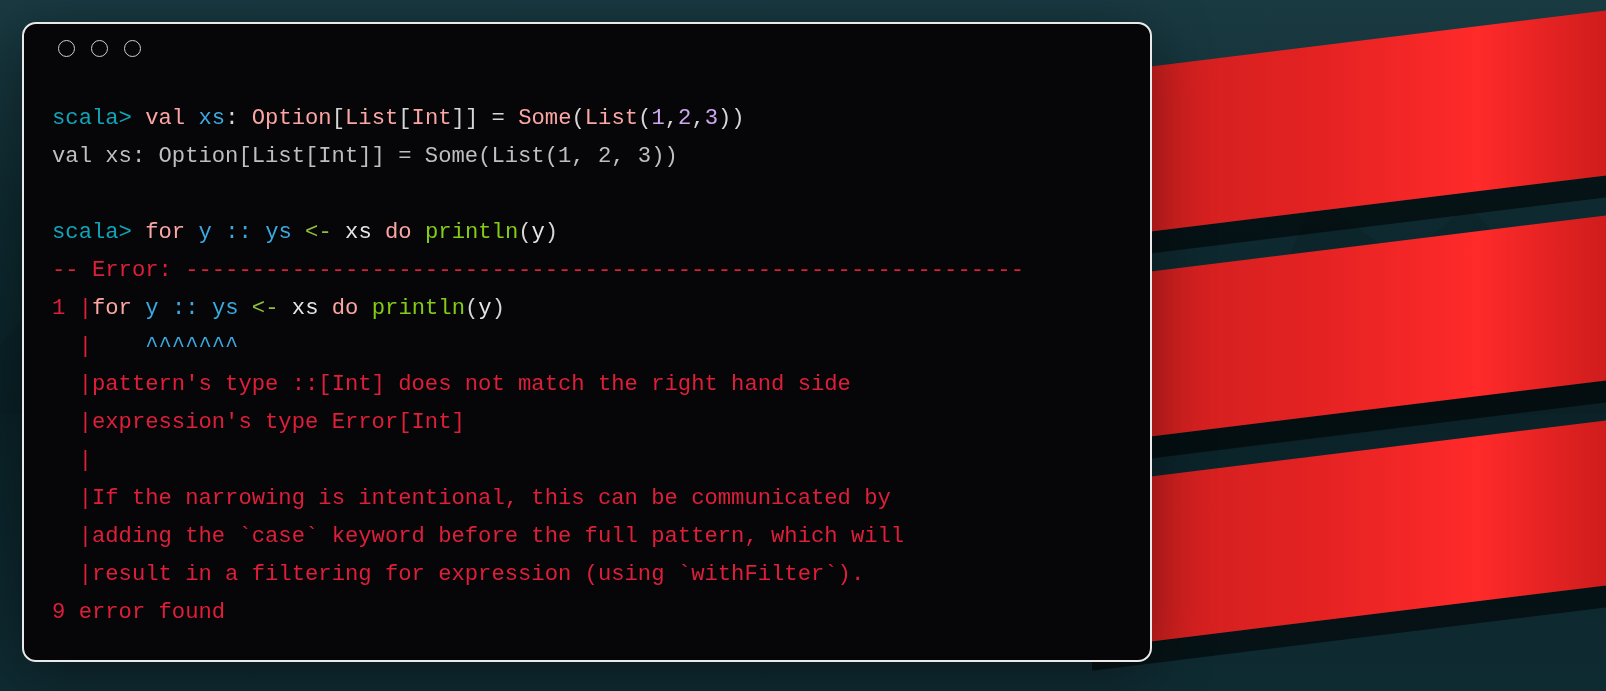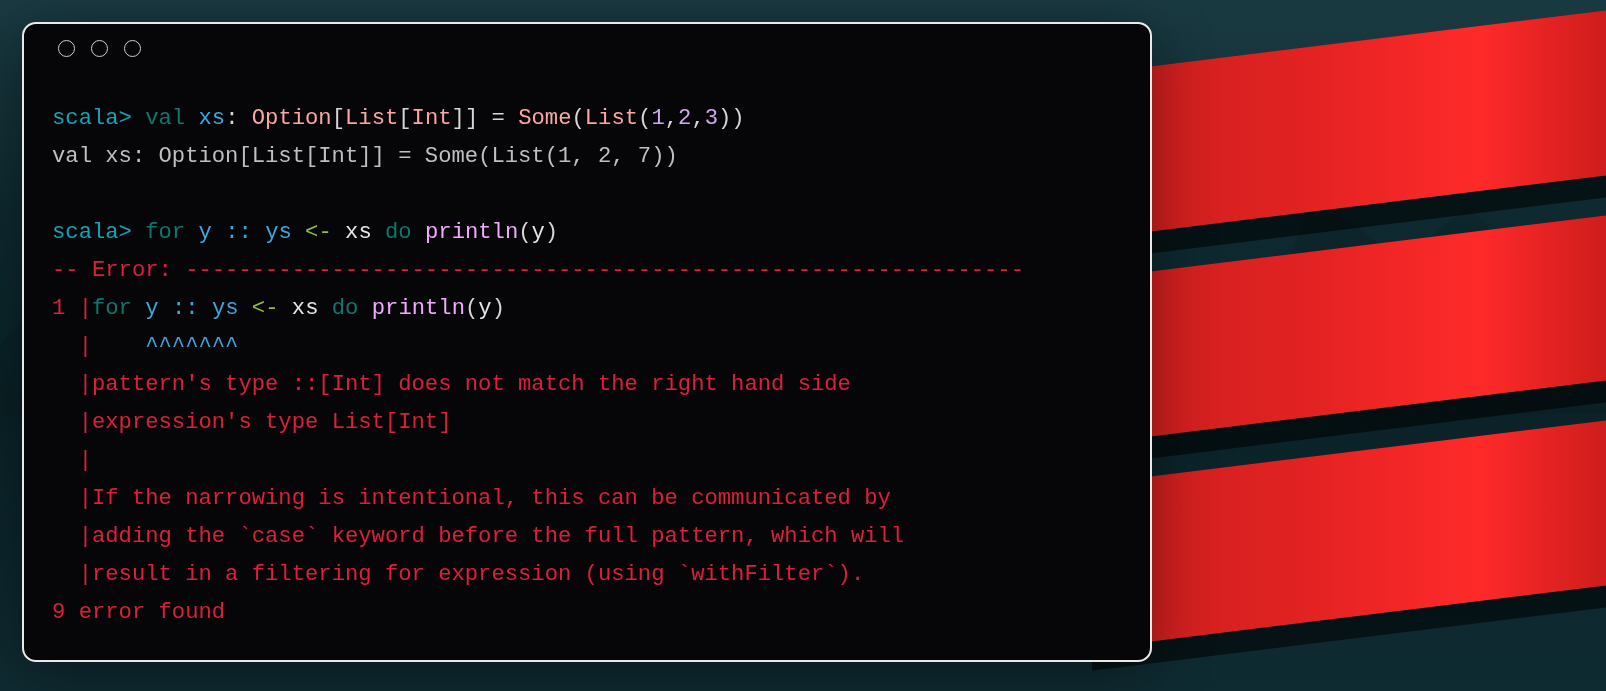--- a/index.html
+++ b/index.html
@@ -76,28 +76,28 @@
     padding: 28px 28px 20px 28px;
     font-size: 22.2px;
     line-height: 38px;
     white-space: pre;
     color: #e6e6e6;
     overflow: hidden;
   }
 
   
   .c-prompt  { color: #11a4b8; font-family: Liberation Mono, monospace; }
-  .c-kw      { color: #0f766e; } 
+  .c-kw      { color: #fca5a5; } 
   .c-ident   { color: #3aa9e0; }
   .c-type    { color: #fca5a5; }
   .c-punc    { color: #d6d6d6; }
   .c-num     { color: #cfa9f0; }
   .c-op      { color: #d6d6d6; }
   .c-leftop  { color: #8fbf3f; } 
-  .c-fn      { color: #f0abfc; }
+  .c-fn      { color: #84cc16; }
   .c-plain   { color: #bfbfbf; }
   .c-err     { color: #df1f3a; }
   .c-caret   { color: #3aa9e0; }
   .c-white   { color: #e6e6e6; }
 
 </style>
 </head>
 <body>
 
 <div class="bg-shapes">
@@ -112,26 +112,26 @@
   <div class="scala-band b3"></div>
 </div>
 
 <div class="terminal">
   <div class="titlebar">
     <div class="tl-dot"></div>
     <div class="tl-dot"></div>
     <div class="tl-dot"></div>
   </div>
   <div class="term-body"><span class="c-prompt">scala&gt;</span> <span class="c-kw">val</span> <span class="c-ident">xs</span><span class="c-punc">:</span> <span class="c-type">Option</span><span class="c-punc">[</span><span class="c-type">List</span><span class="c-punc">[</span><span class="c-type">Int</span><span class="c-punc">]</span><span class="c-punc">]</span> <span class="c-op">=</span> <span class="c-type">Some</span><span class="c-punc">(</span><span class="c-type">List</span><span class="c-punc">(</span><span class="c-num">1</span><span class="c-punc">,</span><span class="c-num">2</span><span class="c-punc">,</span><span class="c-num">3</span><span class="c-punc">)</span><span class="c-punc">)</span>
-<span class="c-plain">val xs: Option[List[Int]] = Some(List(1, 2, 7))</span>
+<span class="c-plain">val xs: Option[List[Int]] = Some(List(1, 2, 3))</span>
 
 <span class="c-prompt">scala&gt;</span> <span class="c-kw">for</span> <span class="c-ident">y</span> <span class="c-ident">::</span> <span class="c-ident">ys</span> <span class="c-leftop">&lt;-</span> <span class="c-white">xs</span> <span class="c-kw">do</span> <span class="c-fn">println</span><span class="c-punc">(</span><span class="c-white">y</span><span class="c-punc">)</span>
 <span class="c-err">-- Error: </span><span class="c-err">---------------------------------------------------------------</span>
 <span class="c-err">1</span> <span class="c-err">|</span><span class="c-kw">for</span> <span class="c-ident">y</span> <span class="c-ident">::</span> <span class="c-ident">ys</span> <span class="c-leftop">&lt;-</span> <span class="c-white">xs</span> <span class="c-kw">do</span> <span class="c-fn">println</span><span class="c-punc">(</span><span class="c-white">y</span><span class="c-punc">)</span>
   <span class="c-err">|</span><span>    </span><span class="c-caret">^^^^^^^</span>
   <span class="c-err">|</span><span class="c-err">pattern's type ::[Int] does not match the right hand side</span>
-  <span class="c-err">|</span><span class="c-err">expression's type List[Int]</span>
+  <span class="c-err">|</span><span class="c-err">expression's type Error[Int]</span>
   <span class="c-err">|</span>
   <span class="c-err">|</span><span class="c-err">If the narrowing is intentional, this can be communicated by</span>
   <span class="c-err">|</span><span class="c-err">adding the `case` keyword before the full pattern, which will</span>
   <span class="c-err">|</span><span class="c-err">result in a filtering for expression (using `withFilter`).</span>
 <span class="c-err">9 error found</span></div>
 </div>
 
 </body></html>

